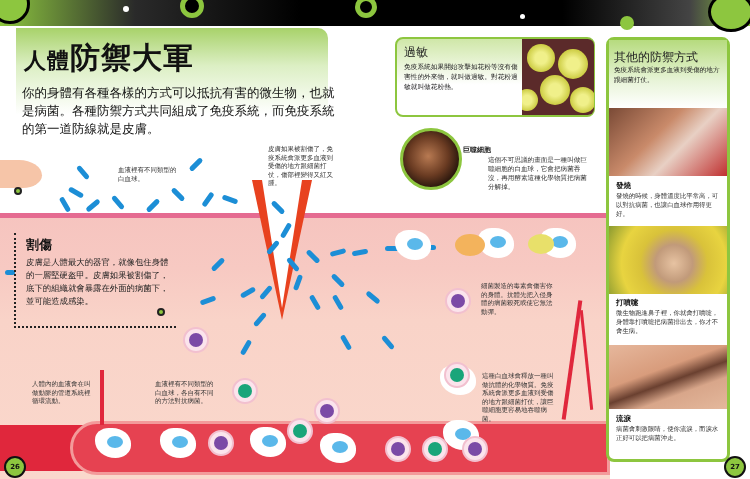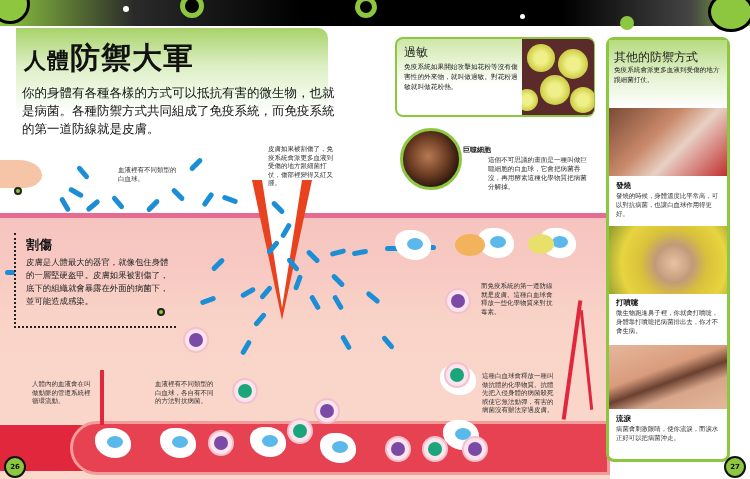--- a/index.html
+++ b/index.html
@@ -174,22 +174,22 @@
   </div>
 <div class="cell" style="left:183px;top:327px">
     <div class="n purple"></div>
   </div>
 <div class="cell" style="left:232px;top:378px">
     <div class="n green"></div>
   </div>
 
 <div class="caption" style="left:118px;top:166px;width:60px;">血液裡有不同類型的白血球。</div>
 <div class="caption" style="left:268px;top:145px;width:68px;">皮膚如果被割傷了，免疫系統會派更多血液到受傷的地方跟細菌打仗，傷部裡變得又紅又腫。</div>
-<div class="caption" style="left:481px;top:282px;width:72px;">而免疫系統的第一道防線就是皮膚。這種白血球會釋放一些化學物質來對抗毒素。</div>
-<div class="caption" style="left:482px;top:372px;width:72px;">這種白血球會釋放一種叫做抗體的化學物質。抗體先把入侵身體的病菌殺死或使它無法動彈，有害的病菌沒有辦法穿過皮膚。</div>
+<div class="caption" style="left:481px;top:282px;width:72px;">細菌製造的毒素會傷害你的身體。抗體先把入侵身體的病菌殺死或使它無法動彈。</div>
+<div class="caption" style="left:482px;top:372px;width:72px;">這種白血球會釋放一種叫做抗體的化學物質。免疫系統會派更多血液到受傷的地方跟細菌打仗，讓巨噬細胞更容易地吞噬病菌。</div>
 <div class="caption" style="left:32px;top:380px;width:60px;">人體內的血液會在叫做動脈的管道系統裡循環流動。</div>
 <div class="caption" style="left:155px;top:380px;width:62px;">血液裡有不同類型的白血球，各自有不同的方法對抗病菌。</div>
 
 <div class="abs cut-box"></div>
 <div class="dot-green" style="left:14px;top:187px;"></div>
 <div class="dot-green" style="left:157px;top:308px;"></div>
 <div class="abs cut-title">割傷</div>
 <div class="abs cut-text">皮膚是人體最大的器官，就像包住身體的一層堅硬盔甲。皮膚如果被割傷了，底下的組織就會暴露在外面的病菌下，並可能造成感染。</div>
 
 <div class="abs allergy"></div>

